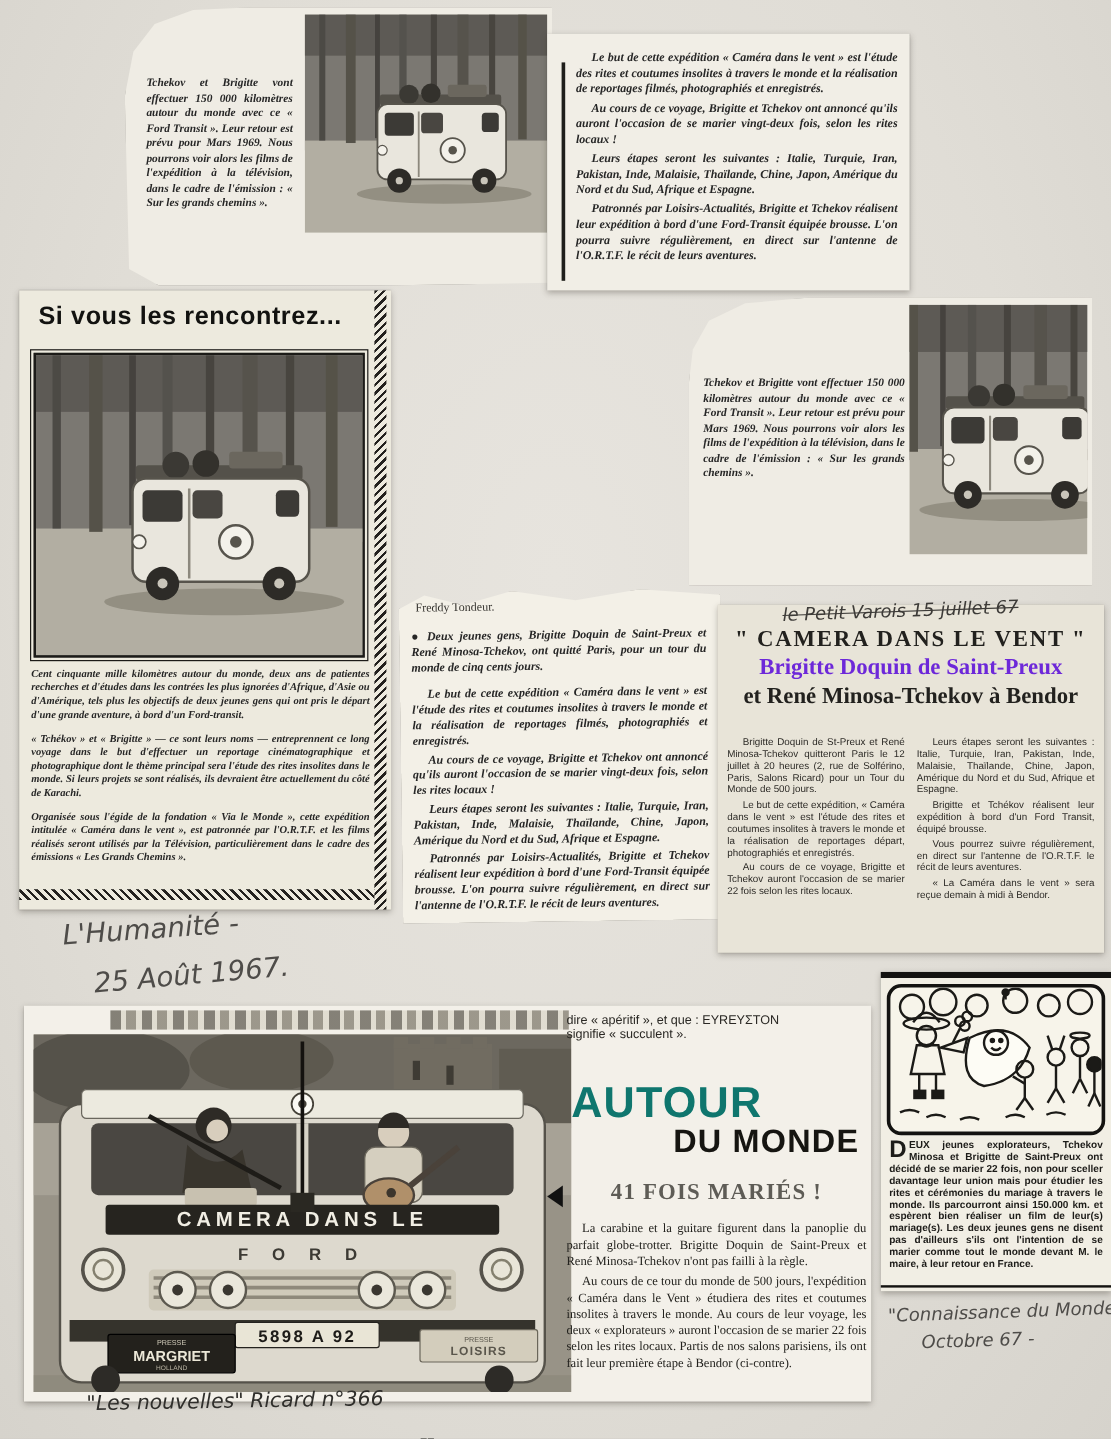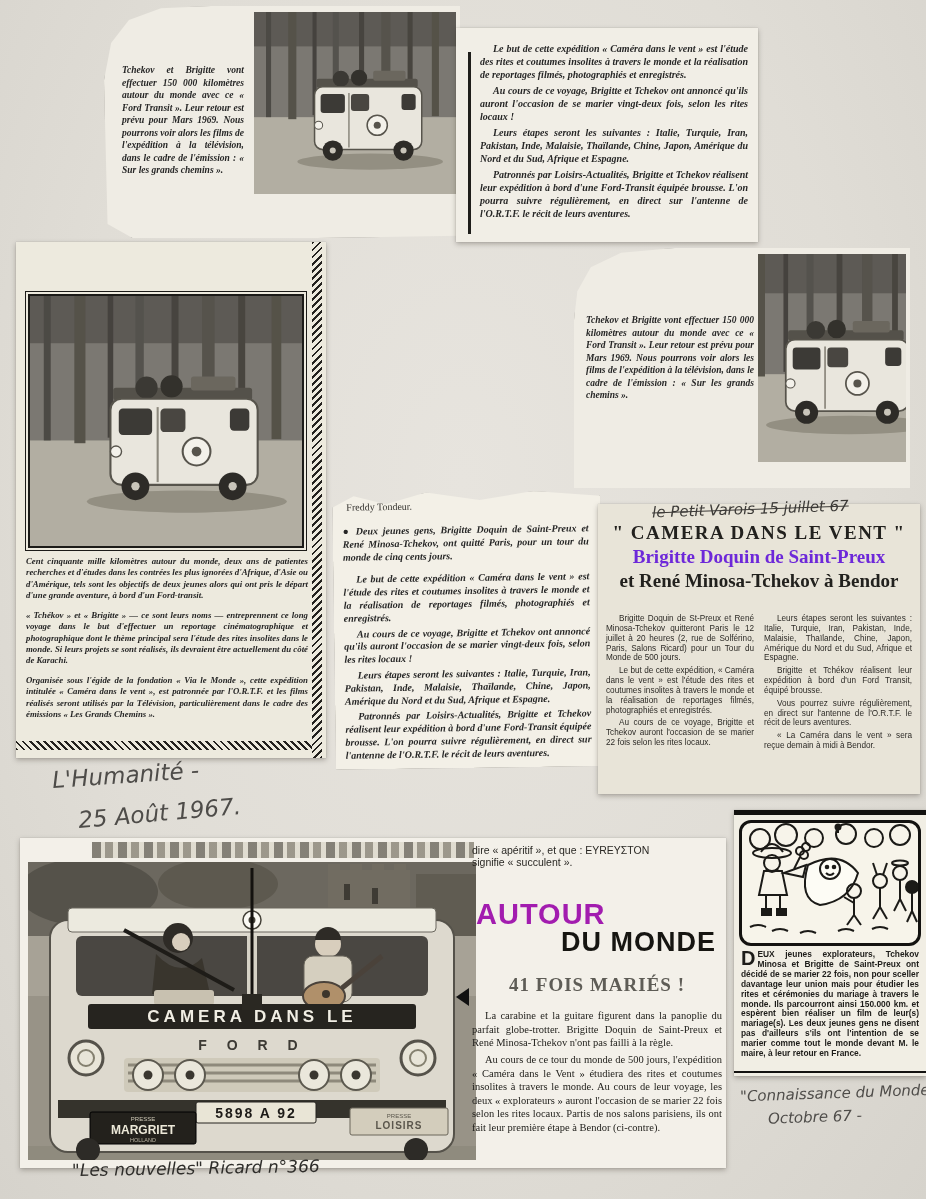--- a/index.html
+++ b/index.html
@@ -80,25 +80,26 @@
       <p class="ind">Le but de cette expédition « Caméra dans le vent » est l'étude des rites et coutumes insolites à travers le monde et la réalisation de reportages filmés, photographiés et enregistrés.</p>
       <p class="ind">Au cours de ce voyage, Brigitte et Tchekov ont annoncé qu'ils auront l'occasion de se marier vingt-deux fois, selon les rites locaux !</p>
       <p class="ind">Leurs étapes seront les suivantes : Italie, Turquie, Iran, Pakistan, Inde, Malaisie, Thaïlande, Chine, Japon, Amérique du Nord et du Sud, Afrique et Espagne.</p>
       <p class="ind">Patronnés par Loisirs-Actualités, Brigitte et Tchekov réalisent leur expédition à bord d'une Ford-Transit équipée brousse. L'on pourra suivre régulièrement, en direct sur l'antenne de l'O.R.T.F. le récit de leurs aventures.</p>
     </div>
   </div>
 
   <div class="clip" style="left:16px;top:242px;width:310px;height:516px;background:#edeade;">
     <div class="hatchV" style="right:4px;top:0;width:10px;height:100%;"></div>
     <div class="hatchH" style="left:0;bottom:8px;width:296px;height:9px;"></div>
+    <div style="position:absolute;left:16px;top:10px;font-family:'Liberation Sans',sans-serif;font-weight:800;font-size:21px;letter-spacing:.5px;color:#121210;">Si vous les rencontrez...</div>
     <svg class="photo" style="position:absolute;left:12px;top:52px;border:2px solid #1c1b18;outline:1px solid #1c1b18;outline-offset:2px;background:#7b7872;" width="272" height="250" viewBox="0 0 200 180" preserveAspectRatio="xMidYMid slice">
       <use href="#woods-van"></use>
     </svg>
     <div class="serifit just" style="position:absolute;left:10px;top:314px;width:282px;font-size:8.8px;line-height:1.3;font-weight:600;">
-      <p class="noind" style="margin-bottom:8px;">Cent cinquante mille kilomètres autour du monde, deux ans de patientes recherches et d'études dans les contrées les plus ignorées d'Afrique, d'Asie ou d'Amérique, tels sont les objectifs de deux jeunes alors qui ont pris le départ d'une grande aventure, à bord d'un Ford-transit.</p>
+      <p class="noind" style="margin-bottom:8px;">Cent cinquante mille kilomètres autour du monde, deux ans de patientes recherches et d'études dans les contrées les plus ignorées d'Afrique, d'Asie ou d'Amérique, tels plus les objectifs de deux jeunes gens qui ont pris le départ d'une grande aventure, à bord d'un Ford-transit.</p>
       <p class="noind" style="margin-bottom:8px;">« Tchékov » et « Brigitte » — ce sont leurs noms — entreprennent ce long voyage dans le but d'effectuer un reportage cinématographique et photographique dont le thème principal sera l'étude des rites insolites dans le monde. Si leurs projets se sont réalisés, ils devraient être actuellement du côté de Karachi.</p>
       <p class="noind">Organisée sous l'égide de la fondation « Via le Monde », cette expédition intitulée « Caméra dans le vent », est patronnée par l'O.R.T.F. et les films réalisés seront utilisés par la Télévision, particulièrement dans le cadre des émissions « Les Grands Chemins ».</p>
     </div>
   </div>
 
   <div class="hand" style="left:52px;top:762px;font-size:23px;transform:rotate(-4deg);">L'Humanité -</div>
   <div class="hand" style="left:78px;top:800px;font-size:23px;transform:rotate(-5deg);">25 Août 1967.</div>
 
   <div class="clip" style="left:574px;top:248px;width:336px;height:240px;background:#efece4;
               clip-path:polygon(0 30%,1% 18%,5% 8%,14% 2%,30% 0,100% 0,100% 100%,0 100%);">
@@ -123,21 +124,21 @@
   </div>
 
   <div class="clip" style="left:598px;top:504px;width:322px;height:290px;background:#e8e4d8;">
     <div style="position:absolute;left:0;top:18px;width:100%;text-align:center;font-weight:700;font-size:19px;letter-spacing:1.5px;color:#22211e;">" CAMERA DANS LE VENT "</div>
     <div style="position:absolute;left:0;top:42px;width:100%;text-align:center;font-weight:700;font-size:19px;color:#6d28d9;">Brigitte Doquin de Saint-Preux</div>
     <div style="position:absolute;left:0;top:66px;width:100%;text-align:center;font-weight:700;font-size:19px;color:#22211e;">et René Minosa-Tchekov à Bendor</div>
     <div style="position:absolute;left:8px;top:110px;right:8px;display:flex;gap:10px;
                 font-family:'Liberation Sans',sans-serif;font-size:8.2px;line-height:1.2;color:#2c2a26;text-align:justify;">
       <div style="flex:1;">
         <p class="ind">Brigitte Doquin de St-Preux et René Minosa-Tchekov quitteront Paris le 12 juillet à 20 heures (2, rue de Solférino, Paris, Salons Ricard) pour un Tour du Monde de 500 jours.</p>
-        <p class="ind">Le but de cette expédition, « Caméra dans le vent » est l'étude des rites et coutumes insolites à travers le monde et la réalisation de reportages filmés, photographiés et enregistrés.</p>
+        <p class="ind">Le but de cette expédition, « Caméra dans le vent » est l'étude des rites et coutumes insolites à travers le monde et la réalisation de reportages départ, photographiés et enregistrés.</p>
         <p class="ind">Au cours de ce voyage, Brigitte et Tchekov auront l'occasion de se marier 22 fois selon les rites locaux.</p>
       </div>
       <div style="flex:1;">
         <p class="ind">Leurs étapes seront les suivantes : Italie, Turquie, Iran, Pakistan, Inde, Malaisie, Thaïlande, Chine, Japon, Amérique du Nord et du Sud, Afrique et Espagne.</p>
         <p class="ind">Brigitte et Tchékov réalisent leur expédition à bord d'un Ford Transit, équipé brousse.</p>
         <p class="ind">Vous pourrez suivre régulièrement, en direct sur l'antenne de l'O.R.T.F. le récit de leurs aventures.</p>
         <p class="ind">« La Caméra dans le vent » sera reçue demain à midi à Bendor.</p>
       </div>
     </div>
   </div>
@@ -216,21 +217,21 @@
       <line x1="224" y1="6" x2="224" y2="146" stroke="#14120f" stroke-width="3"></line>
       <rect x="214" y="132" width="20" height="16" fill="#2a2822"></rect>
       <circle cx="60" cy="288" r="12" fill="#2d2b27"></circle>
         <circle cx="388" cy="288" r="12" fill="#2d2b27"></circle>
     </svg>
     <div class="tri-left" style="left:436px;top:150px;"></div>
 
     <div style="position:absolute;left:452px;top:6px;width:250px;">
       <div style="font-family:'Liberation Sans',sans-serif;font-size:10.5px;color:#2a2824;">dire « apéritif », et que : EYREYΣTON</div>
       <div style="font-family:'Liberation Sans',sans-serif;font-size:10.5px;color:#2a2824;">signifie « succulent ».</div>
-      <div style="margin:30px 0 0 4px;font-family:'Liberation Sans',sans-serif;font-weight:800;font-size:29px;letter-spacing:1px;color:#a21caf;">AUTOUR</div>
+      <div style="margin:30px 0 0 4px;font-family:'Liberation Sans',sans-serif;font-weight:800;font-size:36px;letter-spacing:1px;color:#0f766e;">AUTOUR</div>
       <div style="margin:-4px 6px 0 0;text-align:right;font-family:'Liberation Sans',sans-serif;font-weight:800;font-size:27px;letter-spacing:1px;color:#161511;">DU MONDE</div>
       <div style="margin-top:16px;text-align:center;font-weight:700;font-size:19px;letter-spacing:1px;color:#5e5c56;">41 FOIS MARIÉS !</div>
       <div class="just" style="margin-top:13px;font-size:10.5px;line-height:1.3;color:#23221e;">
         <p class="ind">La carabine et la guitare figurent dans la panoplie du parfait globe-trotter. Brigitte Doquin de Saint-Preux et René Minosa-Tchekov n'ont pas failli à la règle.</p>
         <p class="ind">Au cours de ce tour du monde de 500 jours, l'expédition « Caméra dans le Vent » étudiera des rites et coutumes insolites à travers le monde. Au cours de leur voyage, les deux « explorateurs » auront l'occasion de se marier 22 fois selon les rites locaux. Partis de nos salons parisiens, ils ont fait leur première étape à Bendor (ci-contre).</p>
       </div>
     </div>
   </div>
 
   <div class="clip" style="left:734px;top:810px;width:192px;height:266px;background:#f1eee4;">

